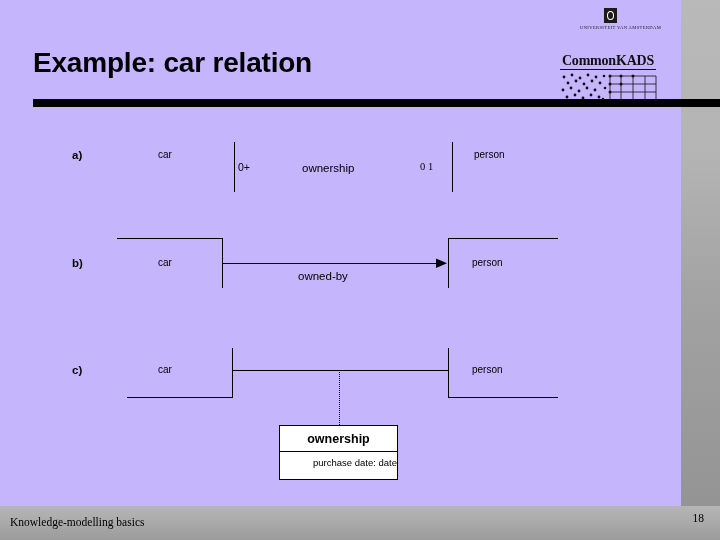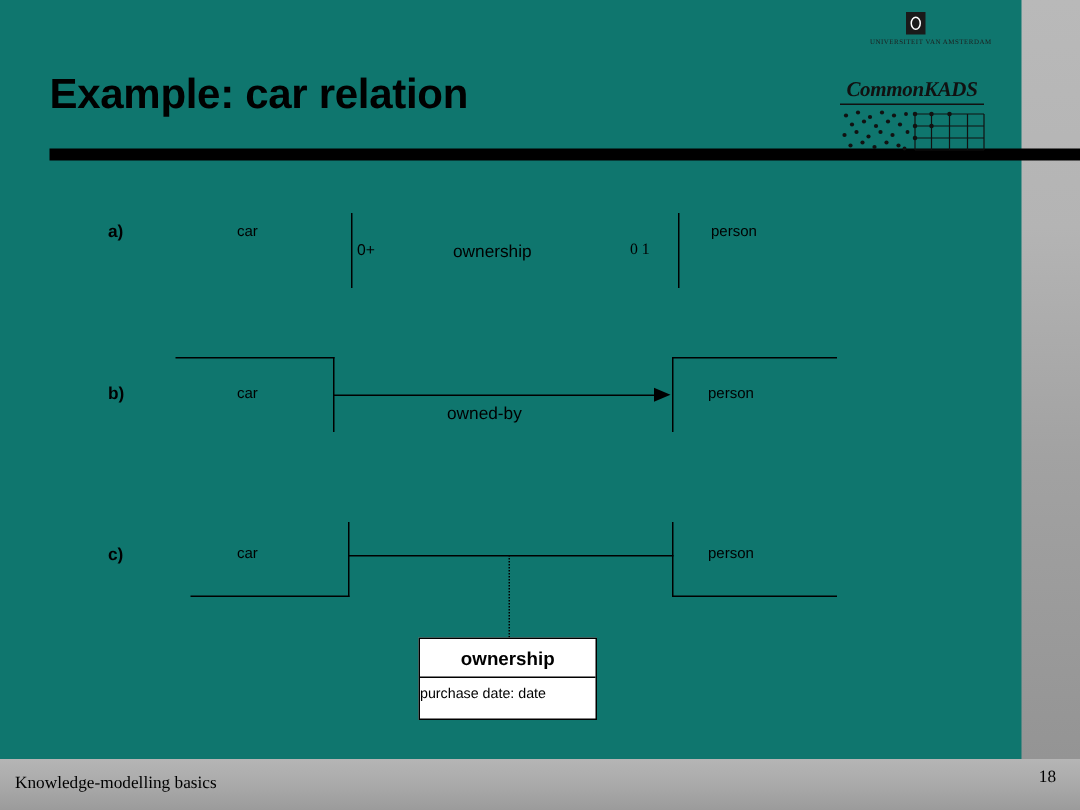--- a/index.html
+++ b/index.html
@@ -12,21 +12,21 @@
     height: 540px;
     overflow: hidden;
     font-family: "Liberation Sans", sans-serif;
     position: relative;
   }
   .slide {
     position: absolute;
     left: 0; top: 0;
     width: 720px;
     height: 540px;
-    background: #0f766e;
+    background: #c4b5fd;
   }
 
   
   .right-band {
     position: absolute;
     left: 681px;
     top: 0;
     width: 39px;
     height: 506px;
     background: linear-gradient(to bottom, #b9b9b9 0%, #b4b4b4 30%, #a2a2a2 60%, #949494 100%);
@@ -92,21 +92,20 @@
     white-space: nowrap;
   }
   .ck-logo {
     position: absolute;
     left: 0px;
     top: 45px;
     width: 104px;
   }
   .ck-word {
     font-family: "Liberation Serif", serif;
-    font-style: italic;
     font-weight: bold;
     font-size: 14px;
     color: #111111;
     text-align: center;
     line-height: 15px;
     letter-spacing: -0.2px;
   }
   .ck-rule {
     width: 96px;
     height: 1px;
@@ -182,21 +181,21 @@
     color: #000000;
     padding-top: 6px;
     padding-bottom: 5px;
   }
   .assoc-sep {
     height: 1px;
     background: #000000;
   }
   .assoc-attr {
     font-size: 9.5px;
-    text-align: left;
+    text-align: right;
     color: #000000;
     padding-top: 5px;
     white-space: nowrap;
   }
 
   
   .footer {
     position: absolute;
     left: 0;
     top: 506px;

